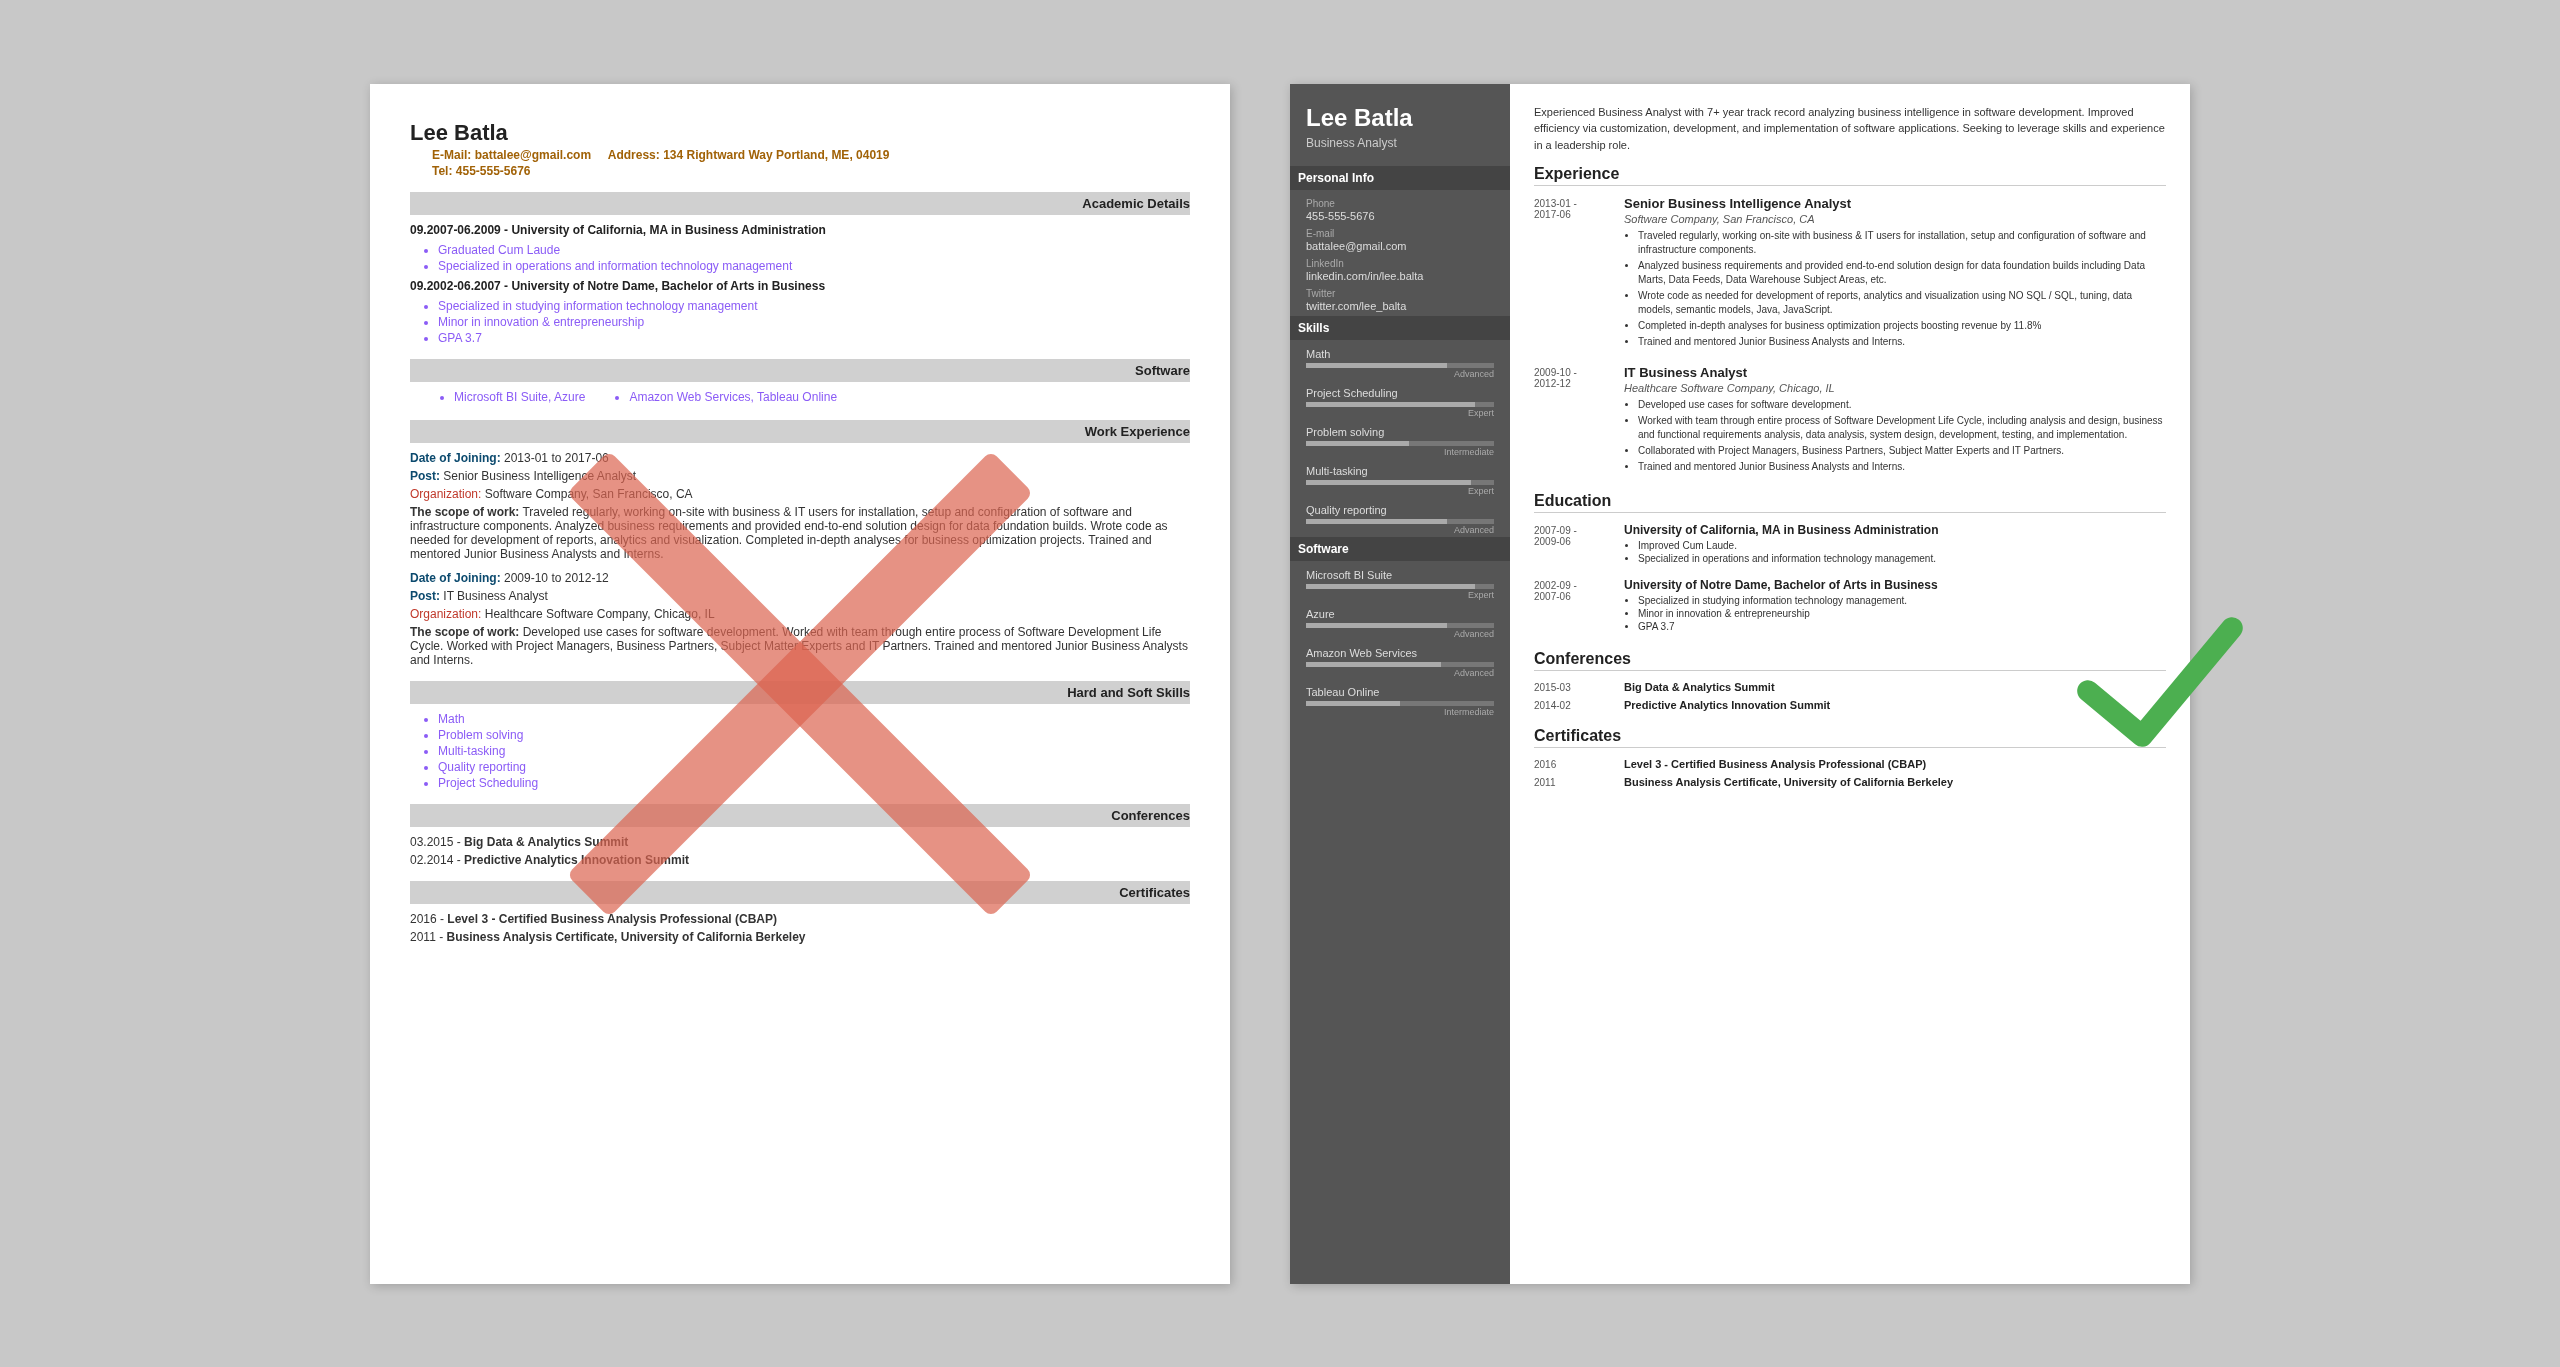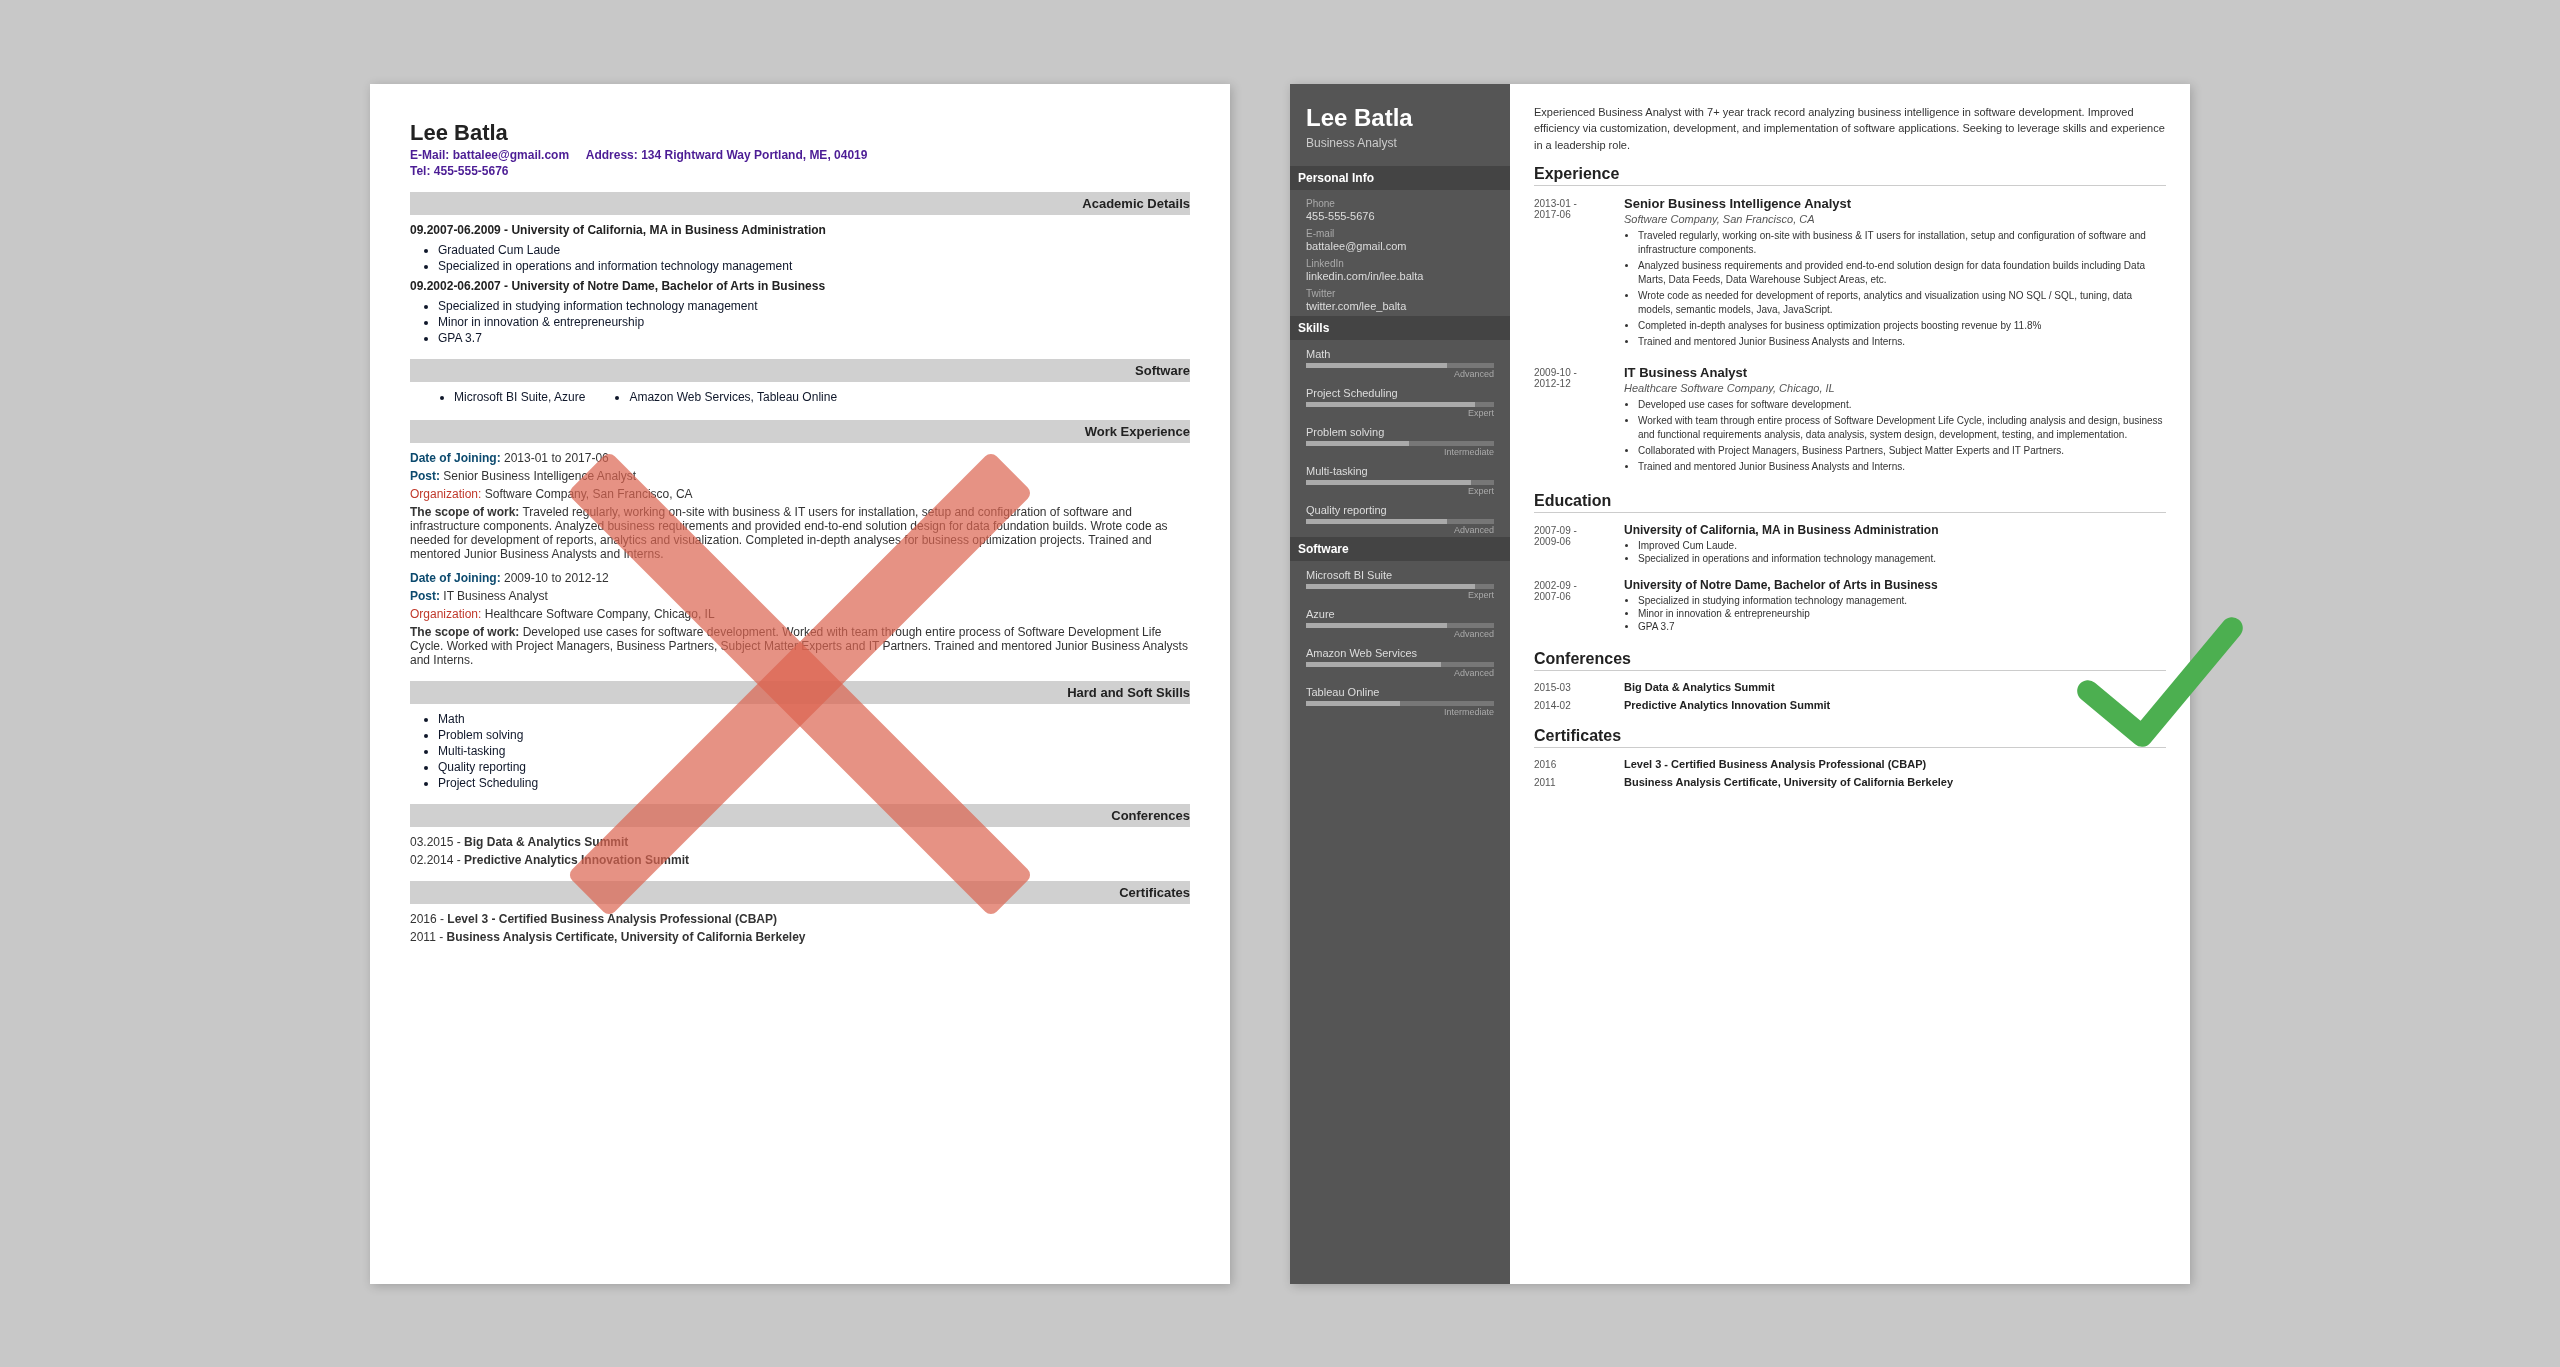--- a/index.html
+++ b/index.html
@@ -28,22 +28,23 @@
       box-shadow: 2px 2px 10px rgba(0,0,0,0.2);
       min-height: 1200px;
     }
     .resume-left .header-name {
       font-size: 22px;
       font-weight: bold;
       color: #222;
     }
     .resume-left .header-contact {
       font-size: 12px;
-      color: #4c1d95;
+      color: #a16207;
       margin-top: 2px;
+      margin-left: 22px;
     }
     .resume-left .header-contact span {
       font-weight: bold;
     }
     .resume-left .section-title {
       background: #d0d0d0;
       text-align: right;
       font-weight: bold;
       font-size: 13px;
       padding: 4px 0;
@@ -54,21 +55,21 @@
       font-size: 12px;
       color: #333;
       margin-bottom: 6px;
     }
     .resume-left .edu-item strong {
       color: #222;
     }
     .resume-left ul {
       margin-left: 28px;
       font-size: 12px;
-      color: #0f172a;
+      color: #8b5cf6;
     }
     .resume-left ul li {
       margin-bottom: 2px;
     }
     .resume-left .software-row {
       display: flex;
       gap: 28px;
       font-size: 12px;
       color: #333;
       margin-left: 28px;

